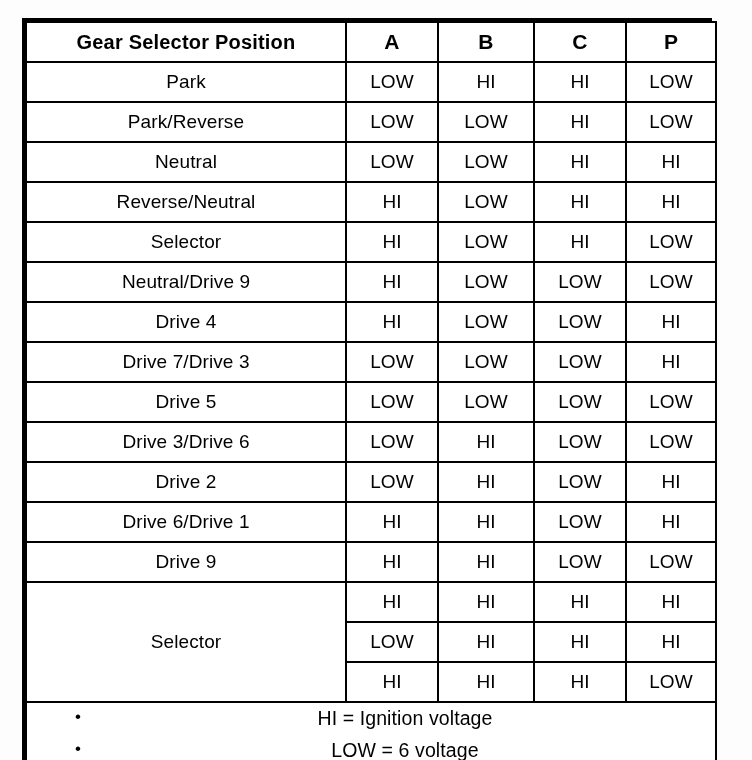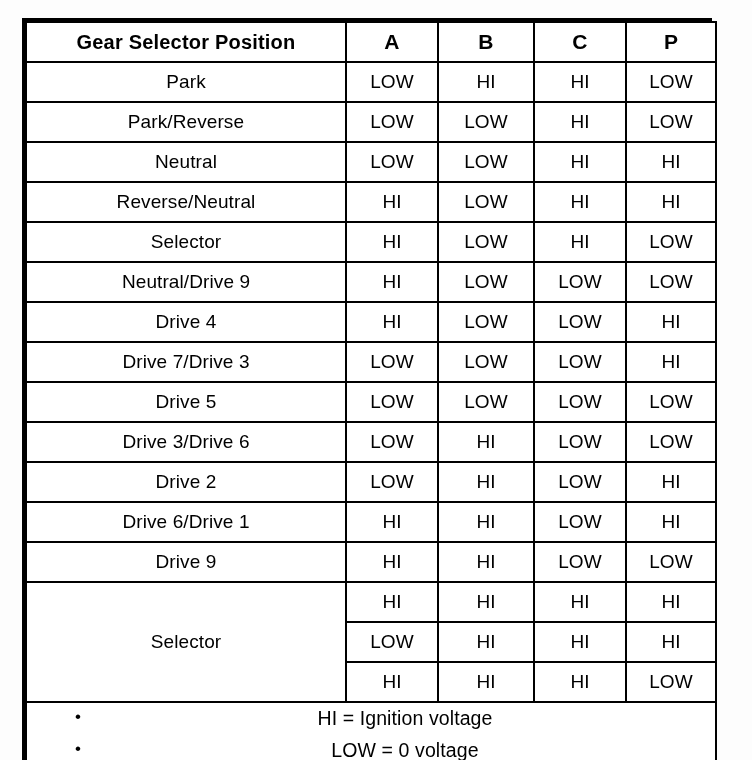--- a/index.html
+++ b/index.html
@@ -261,21 +261,21 @@
 
         <tr>
           <td class="footnote-cell" colspan="5">
             <ul class="footnotes">
               <li>
                 <span class="bullet">•</span>
                 <span>HI = Ignition voltage</span>
               </li>
               <li>
                 <span class="bullet">•</span>
-                <span>LOW = 0 voltage</span>
+                <span>LOW = 6 voltage</span>
               </li>
             </ul>
           </td>
         </tr>
 
       </tbody>
     </table>
   </div>
 
 </div>

